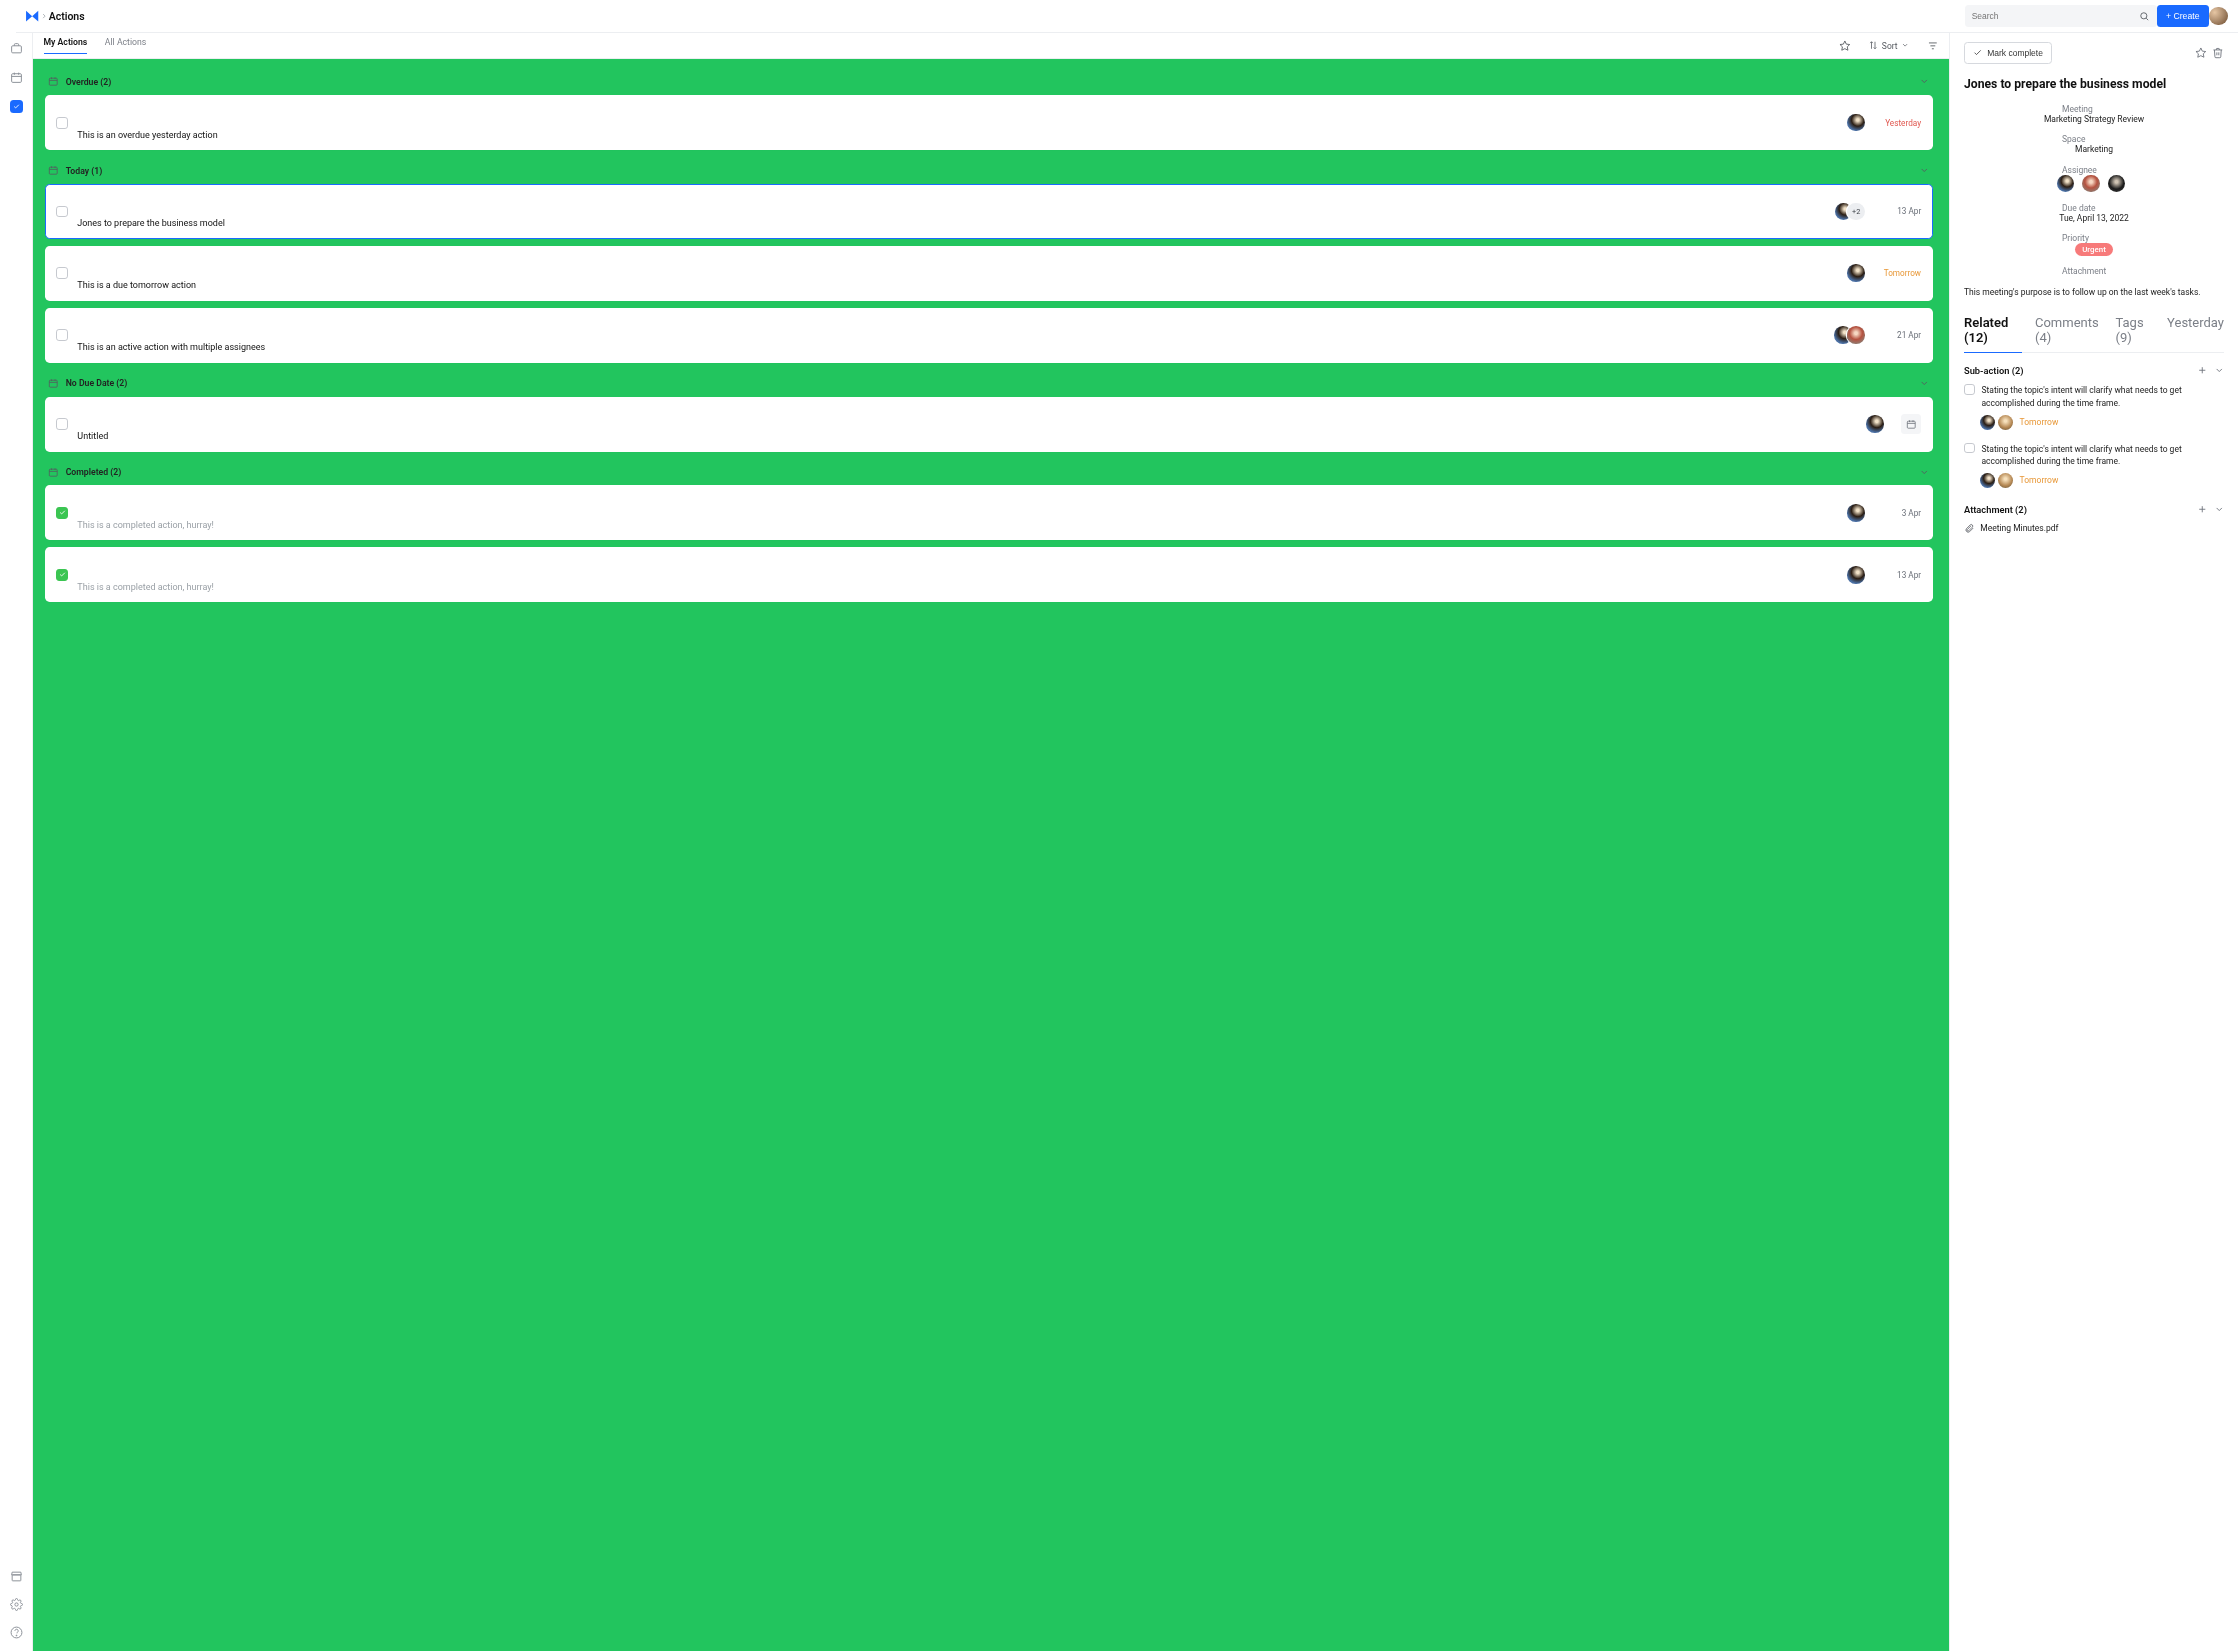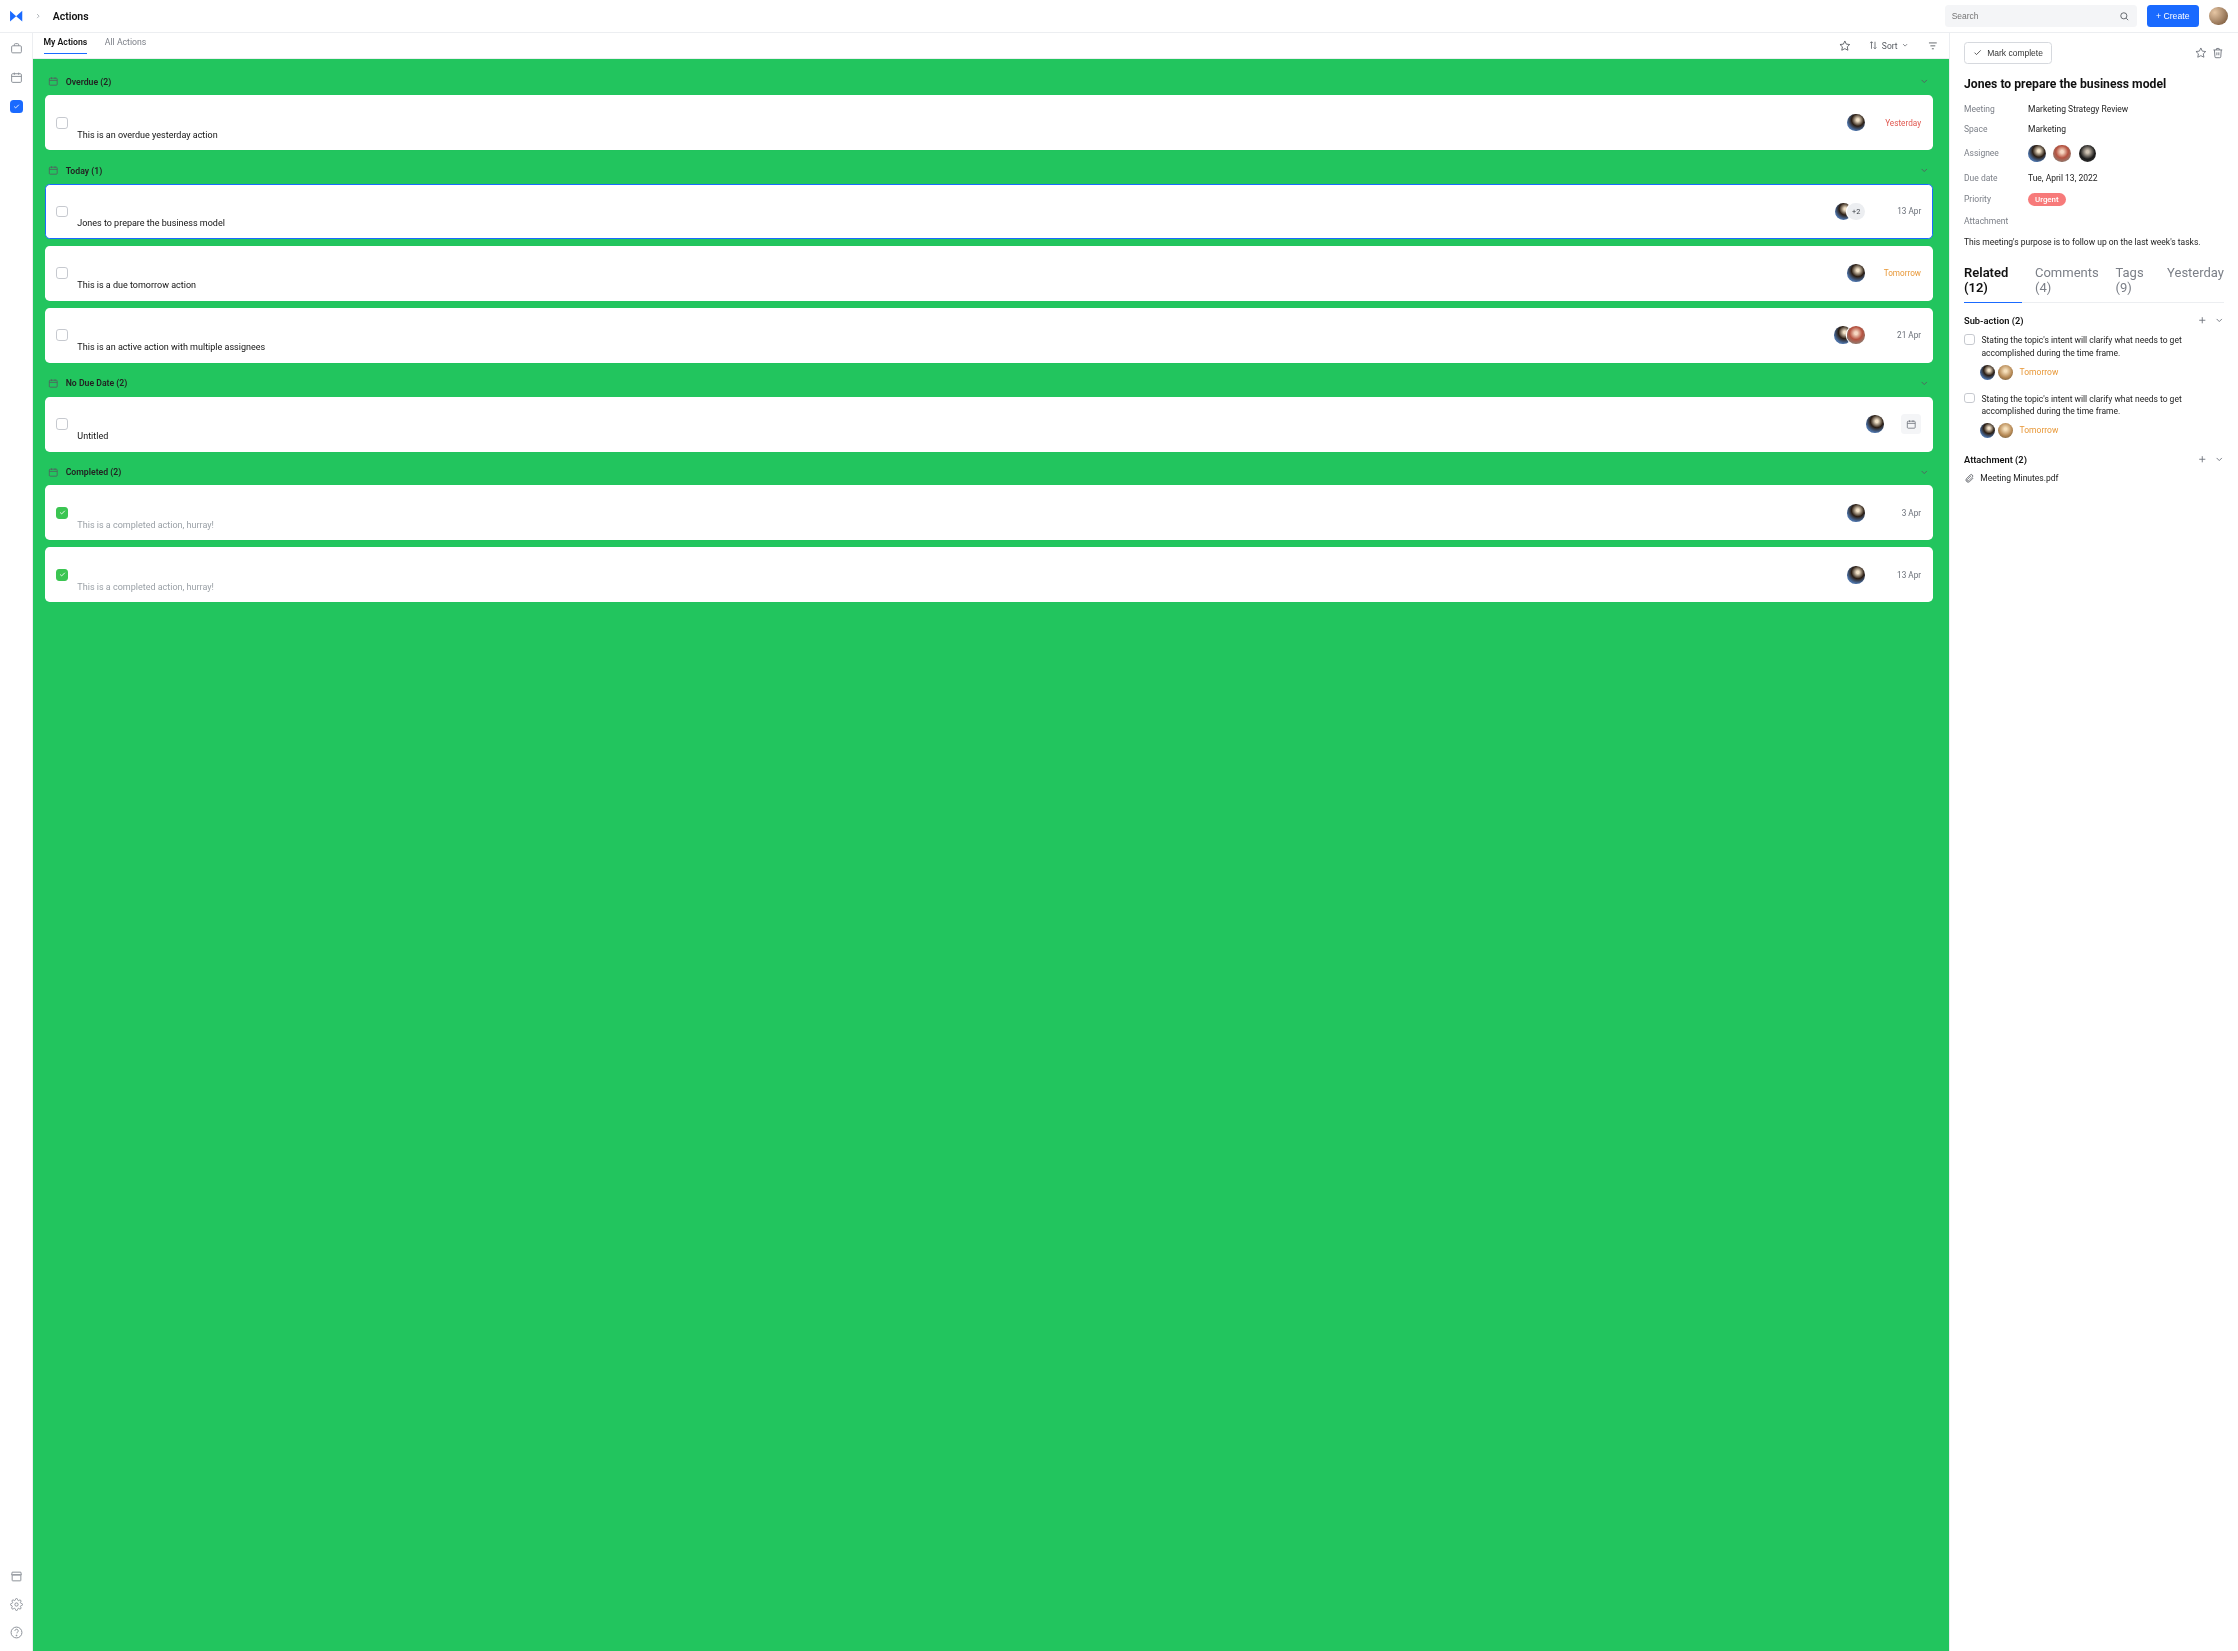--- a/index.html
+++ b/index.html
@@ -5,22 +5,23 @@
   * { box-sizing: border-box; margin: 0; padding: 0; }
   body {
     font-family: -apple-system, BlinkMacSystemFont, "Segoe UI", Roboto, Helvetica, Arial, sans-serif;
     font-size: 8.5px;
     color: #111;
     background: #fff;
   }
   .app { display: flex; flex-direction: column; height: 100vh; min-height: 550px; }
   
   .topbar {
-    height: 33px; display: flex; align-items: center; padding: 0 10.5px 0 8.2px; gap: 10px;
+    height: 33px; display: flex; align-items: center; padding: 0 10.5px 0 8.2px; gap: 0;
     border-bottom: 0.6px solid #eceef1;
+    margin-left: 16px;
   }
   .logo { width: 16.3px; height: 16.3px; display:flex; align-items:center; justify-content:center; }
   .logo svg { width: 16.3px; height: 16.3px; }
   .chevron { color: #9aa0a6; }
   .breadcrumb-title { font-size: 10.5px; font-weight: 600; }
   .top-spacer { flex: 1; }
   .search {
     display:flex; align-items:center; width: 192px; height:22px; background:#f4f5f7;
     border-radius: 3.5px; padding: 0 7px; gap:5.8px; color:#7b7f87;
   }
@@ -102,21 +103,21 @@
     overflow:auto;
   }
   .detail-top { display:flex; align-items:center; gap:5.8px; margin-bottom:13px; }
   .mark-complete {
     border:0.6px solid #d6d9de; border-radius:3.5px; padding:4.7px 8.2px; display:flex;
     align-items:center; gap:4.7px; font-size:8.5px; color:#333; background:#fff; cursor:pointer;
   }
   .detail-top .sp { flex:1; }
   .detail-top .ic { color:#6a6f78; cursor:pointer; }
   .detail-title { font-size:12.2px; font-weight:700; margin-bottom:13px; }
-  .meta-row { display:flex; align-items:center; margin-bottom:10.5px; font-size:8.5px; }
+  .meta-row { display:flex; align-items:center; margin-bottom:10.5px; font-size:8.5px;flex-direction:column; }
   .meta-row .label { width:64px; color:#7b7f87; }
   .meta-row .value { flex:1; color:#222; }
   .assignee-row .avatar { margin-right:5.8px; }
   .urgent-badge {
     display:inline-block; background:#f77a7a; color:#fff; padding:1.7px 7px; border-radius:7px;
     font-size:7.9px; font-weight:500;
   }
   .desc-text { font-size:8.5px; color:#222; margin: 5.8px 0 15px 0; }
 
   .subtabs { display:flex; gap:13px; border-bottom:0.6px solid #eceef1; margin-bottom:11.7px; }

